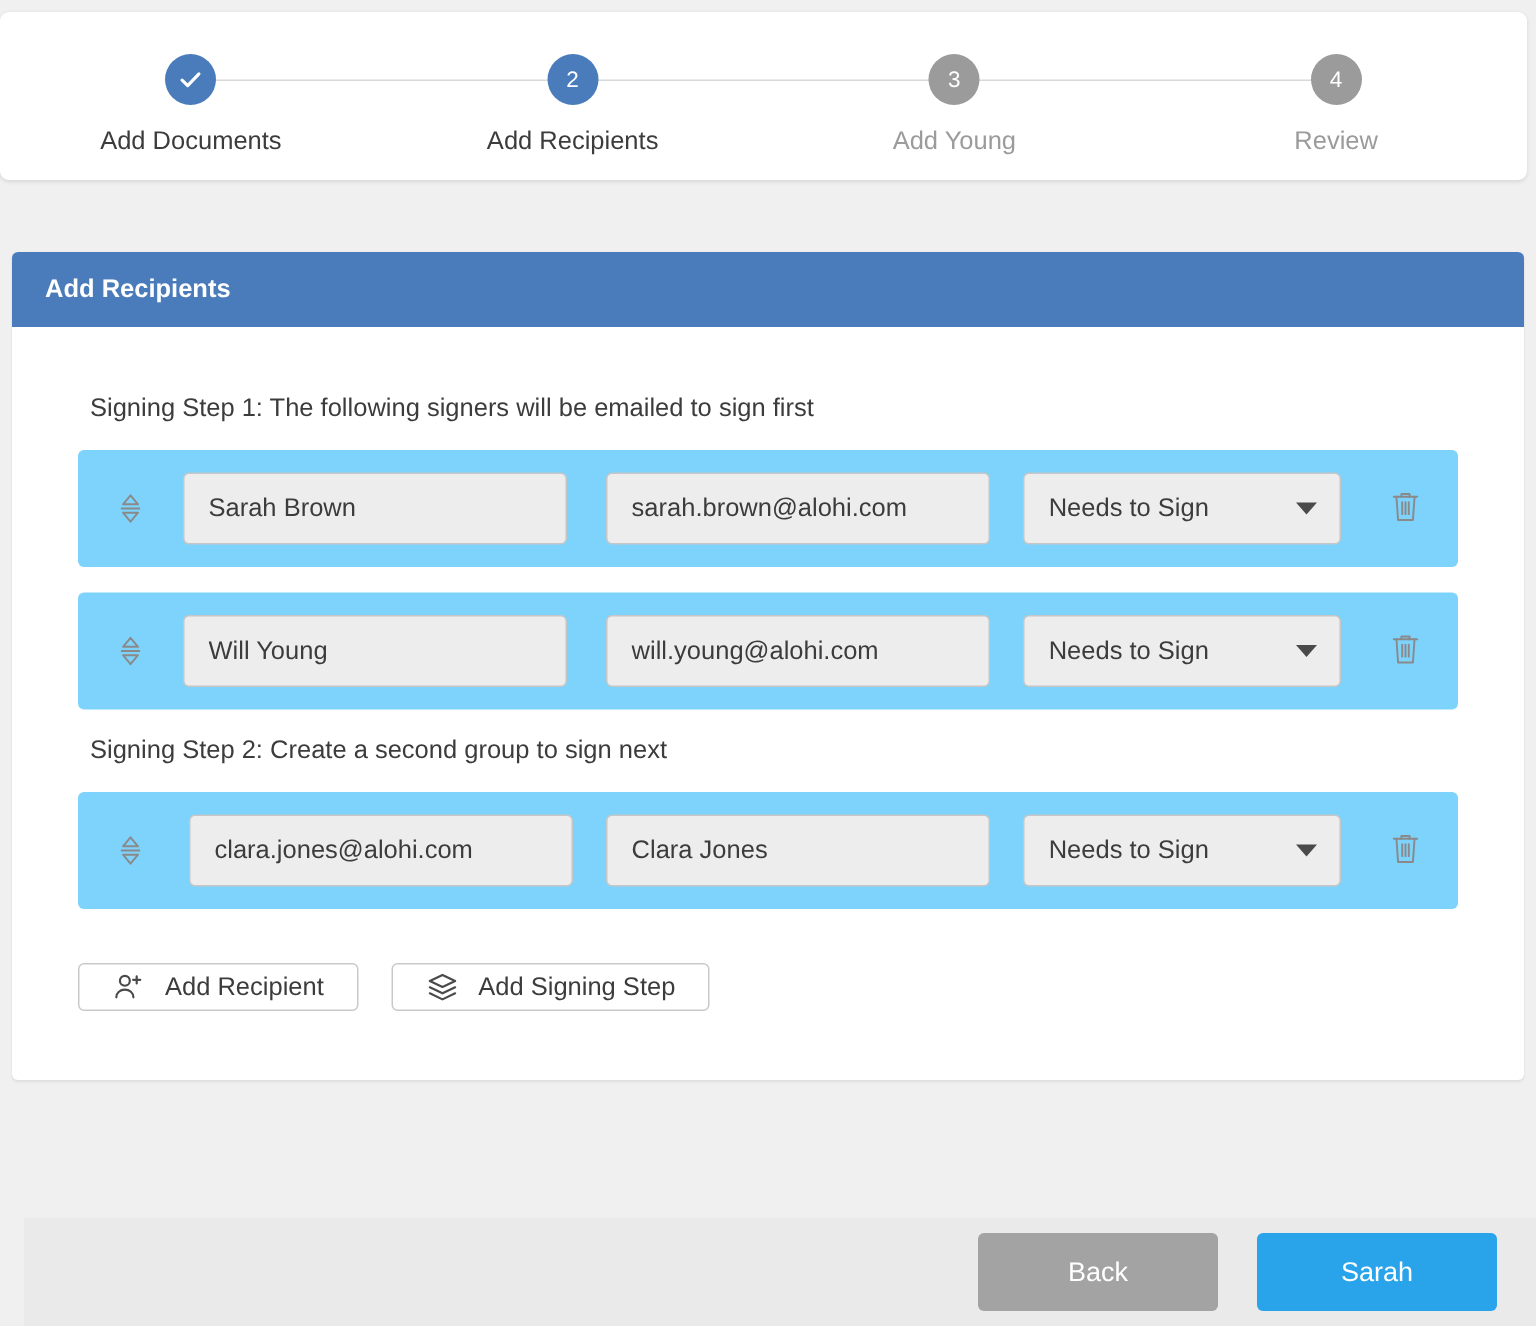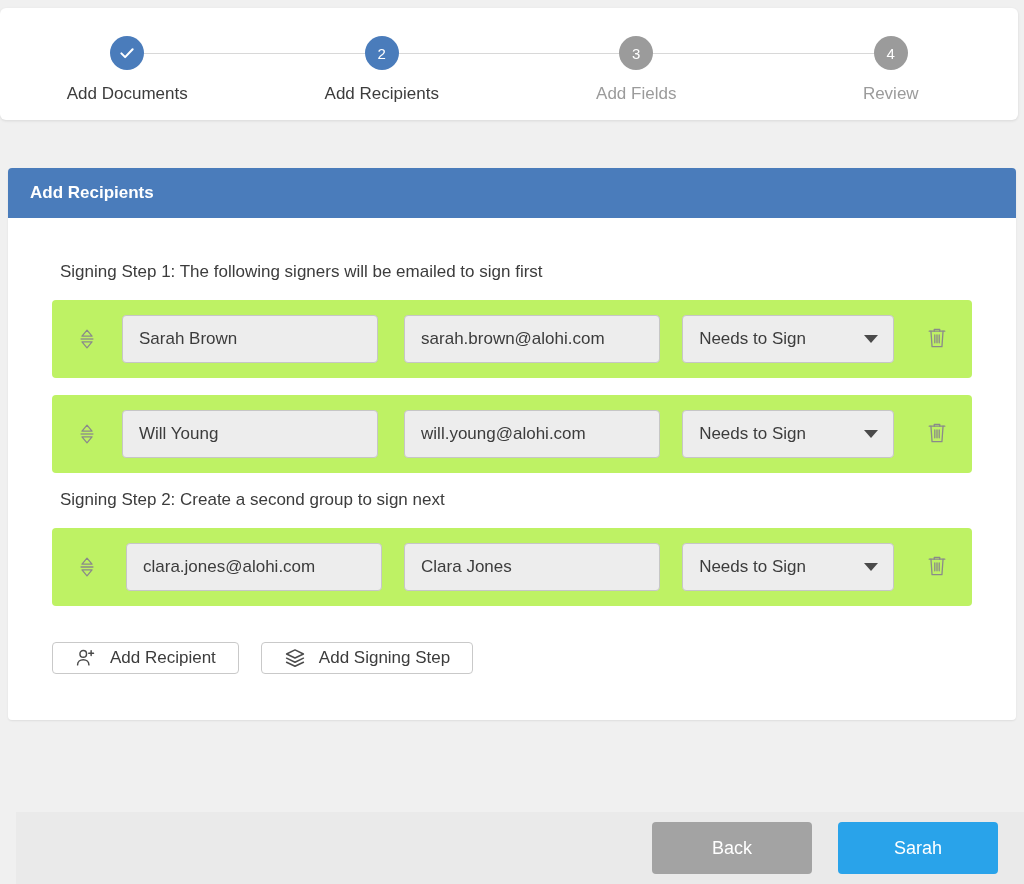--- a/index.html
+++ b/index.html
@@ -110,21 +110,21 @@
   }
 
   .step-title {
     font-size: 17px;
     color: #3c3c3c;
     margin: 0 0 18px 8px;
   }
   .step-title.second { }
 
   .recipient-row {
-    background: #bef264;
+    background: #7dd3fc;
     border-radius: 4px;
     height: 78px;
     display: flex;
     align-items: center;
     padding: 0 18px 0 22px;
     box-sizing: border-box;
     margin-bottom: 17px;
   }
   .drag-handle {
     width: 26px;
@@ -258,21 +258,21 @@
         <div class="step-label dark">Add Documents</div>
       </div>
       <div class="step">
         <div class="step-line"></div>
         <div class="step-circle active">2</div>
         <div class="step-label dark">Add Recipients</div>
       </div>
       <div class="step">
         <div class="step-line"></div>
         <div class="step-circle">3</div>
-        <div class="step-label">Add Fields</div>
+        <div class="step-label">Add Young</div>
       </div>
       <div class="step">
         <div class="step-circle">4</div>
         <div class="step-label">Review</div>
       </div>
     </div>
 </div>
 
 <div class="panel">
   <div class="panel-header">

